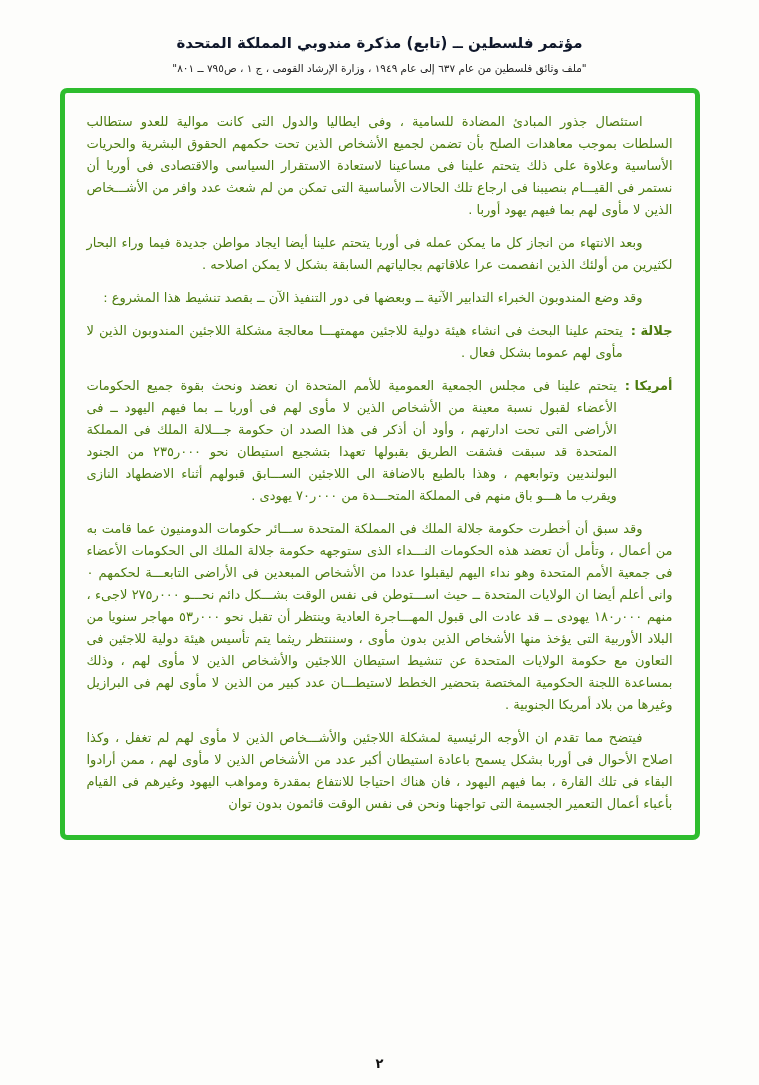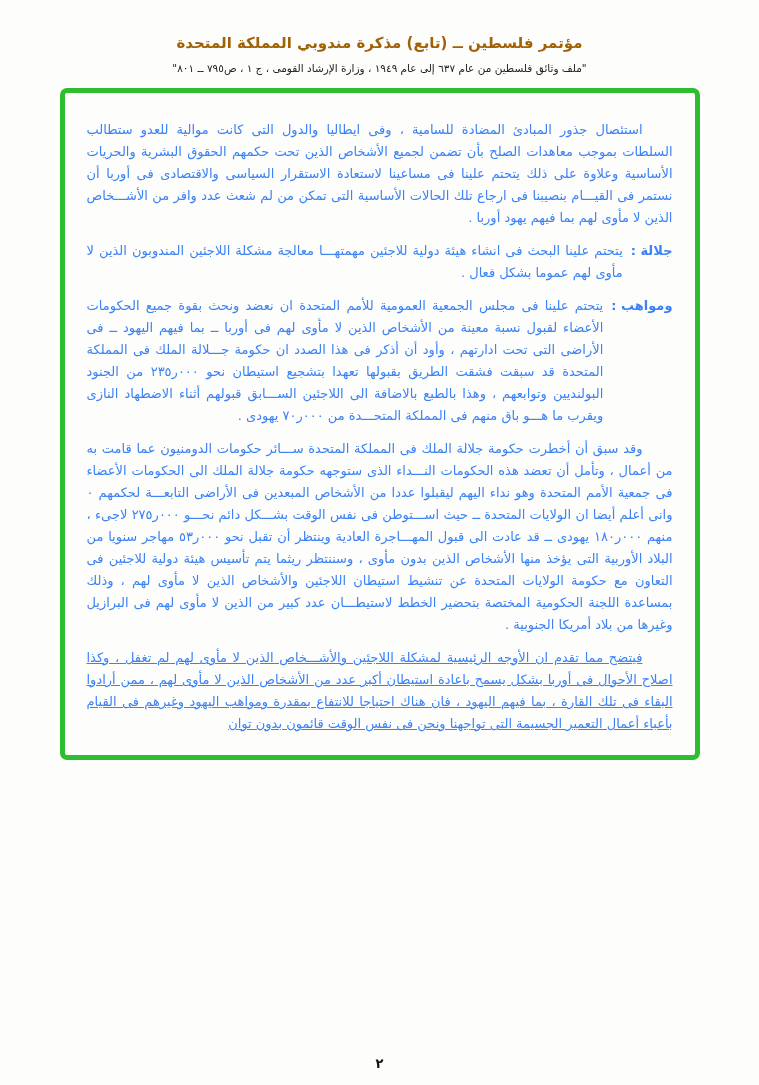--- a/index.html
+++ b/index.html
@@ -19,51 +19,49 @@
   }
   .doc-header {
     padding-top: 34px;
     text-align: center;
     direction: rtl;
   }
   .doc-title {
     font-size: 15px;
     font-weight: bold;
     letter-spacing: 0.2px;
-    color: #a16207;
+    color: #0f172a;
   }
   .doc-source {
     margin-top: 10px;
     font-size: 10.5px;
     color: #222;
   }
   .content-box {
     box-sizing: border-box;
     width: 640px;
     margin: 14px auto 0 auto;
     border: 5px solid #2ebd2e;
     border-radius: 7px;
     padding: 18px 22px 20px 22px;
     background: #fdfdfb;
   }
   .body-text {
     direction: rtl;
     text-align: justify;
     font-size: 13px;
     line-height: 22px;
-    color: #3b82f6;
-    margin-top: 8px;
+    color: #4d7c0f;
   }
   .para {
     margin: 0 0 11px 0;
     text-indent: 30px; 
   }
   .para:last-child {
     margin-bottom: 0;
-    text-decoration: underline;
   }
   .list-item {
     display: flex;
     gap: 8px;
     margin: 0 0 11px 0;
   }
   .item-label {
     flex: 0 0 auto;
     font-weight: bold;
     white-space: nowrap;
@@ -90,28 +88,30 @@
 
   <div class="doc-header">
     <div class="doc-title">مؤتمر فلسطين ــ (تابع) مذكرة مندوبي المملكة المتحدة</div>
     <div class="doc-source">"ملف وثائق فلسطين من عام ٦٣٧ إلى عام ١٩٤٩ ، وزارة الإرشاد القومى ، ج ١ ، ص٧٩٥ ــ ٨٠١"</div>
   </div>
 
   <div class="content-box" style="border-color: rgb(46, 189, 46);">
     <div class="body-text">
 
       <p class="para">استئصال جذور المبادئ المضادة للسامية ، وفى ايطاليا والدول التى كانت موالية للعدو ستطالب السلطات بموجب معاهدات الصلح بأن تضمن لجميع الأشخاص الذين تحت حكمهم الحقوق البشرية والحريات الأساسية وعلاوة على ذلك يتحتم علينا فى مساعينا لاستعادة الاستقرار السياسى والاقتصادى فى أوربا أن نستمر فى القيـــام بنصيبنا فى ارجاع تلك الحالات الأساسية التى تمكن من لم شعث عدد وافر من الأشـــخاص الذين لا مأوى لهم بما فيهم يهود أوربا .</p>
+      <p class="para">وبعد الانتهاء من انجاز كل ما يمكن عمله فى أوربا يتحتم علينا أيضا ايجاد مواطن جديدة فيما وراء البحار لكثيرين من أولئك الذين انفصمت عرا علاقاتهم بجالياتهم السابقة بشكل لا يمكن اصلاحه .</p>
+      <p class="para">وقد وضع المندوبون الخبراء التدابير الآتية ــ وبعضها فى دور التنفيذ الآن ــ بقصد تنشيط هذا المشروع :</p>
 
       <div class="list-item">
         <span class="item-label">جلالة :</span>
         <span class="item-text">يتحتم علينا البحث فى انشاء هيئة دولية للاجئين مهمتهـــا معالجة مشكلة اللاجئين المندوبون الذين لا مأوى لهم عموما بشكل فعال .</span>
       </div>
 
       <div class="list-item">
-        <span class="item-label">ومواهب :</span>
+        <span class="item-label">أمريكا :</span>
         <span class="item-text">يتحتم علينا فى مجلس الجمعية العمومية للأمم المتحدة ان نعضد ونحث بقوة جميع الحكومات الأعضاء لقبول نسبة معينة من الأشخاص الذين لا مأوى لهم فى أوربا ــ بما فيهم اليهود ــ فى الأراضى التى تحت ادارتهم ، وأود أن أذكر فى هذا الصدد ان حكومة جـــلالة الملك فى المملكة المتحدة قد سبقت فشقت الطريق بقبولها تعهدا بتشجيع استيطان نحو ٠٠٠ر٢٣٥ من الجنود البولنديين وتوابعهم ، وهذا بالطبع بالاضافة الى اللاجئين الســـابق قبولهم أثناء الاضطهاد النازى ويقرب ما هـــو باق منهم فى المملكة المتحـــدة من ٠٠٠ر٧٠ يهودى .</span>
       </div>
 
       <p class="para">وقد سبق أن أخطرت حكومة جلالة الملك فى المملكة المتحدة ســـائر حكومات الدومنيون عما قامت به من أعمال ، وتأمل أن تعضد هذه الحكومات النـــداء الذى ستوجهه حكومة جلالة الملك الى الحكومات الأعضاء فى جمعية الأمم المتحدة وهو نداء اليهم ليقبلوا عددا من الأشخاص المبعدين فى الأراضى التابعـــة لحكمهم ٠ وانى أعلم أيضا ان الولايات المتحدة ــ حيث اســـتوطن فى نفس الوقت بشـــكل دائم نحـــو ٠٠٠ر٢٧٥ لاجىء ، منهم ٠٠٠ر١٨٠ يهودى ــ قد عادت الى قبول المهـــاجرة العادية وينتظر أن تقبل نحو ٠٠٠ر٥٣ مهاجر سنويا من البلاد الأوربية التى يؤخذ منها الأشخاص الذين بدون مأوى ، وسننتظر ريثما يتم تأسيس هيئة دولية للاجئين فى التعاون مع حكومة الولايات المتحدة عن تنشيط استيطان اللاجئين والأشخاص الذين لا مأوى لهم ، وذلك بمساعدة اللجنة الحكومية المختصة بتحضير الخطط لاستيطـــان عدد كبير من الذين لا مأوى لهم فى البرازيل وغيرها من بلاد أمريكا الجنوبية .</p>
       <p class="para">فيتضح مما تقدم ان الأوجه الرئيسية لمشكلة اللاجئين والأشـــخاص الذين لا مأوى لهم لم تغفل ، وكذا اصلاح الأحوال فى أوربا بشكل يسمح باعادة استيطان أكبر عدد من الأشخاص الذين لا مأوى لهم ، ممن أرادوا البقاء فى تلك القارة ، بما فيهم اليهود ، فان هناك احتياجا للانتفاع بمقدرة ومواهب اليهود وغيرهم فى القيام بأعباء أعمال التعمير الجسيمة التى تواجهنا ونحن فى نفس الوقت قائمون بدون توان</p>
 
     </div>
   </div>
 
   <div class="page-number">٢</div>

